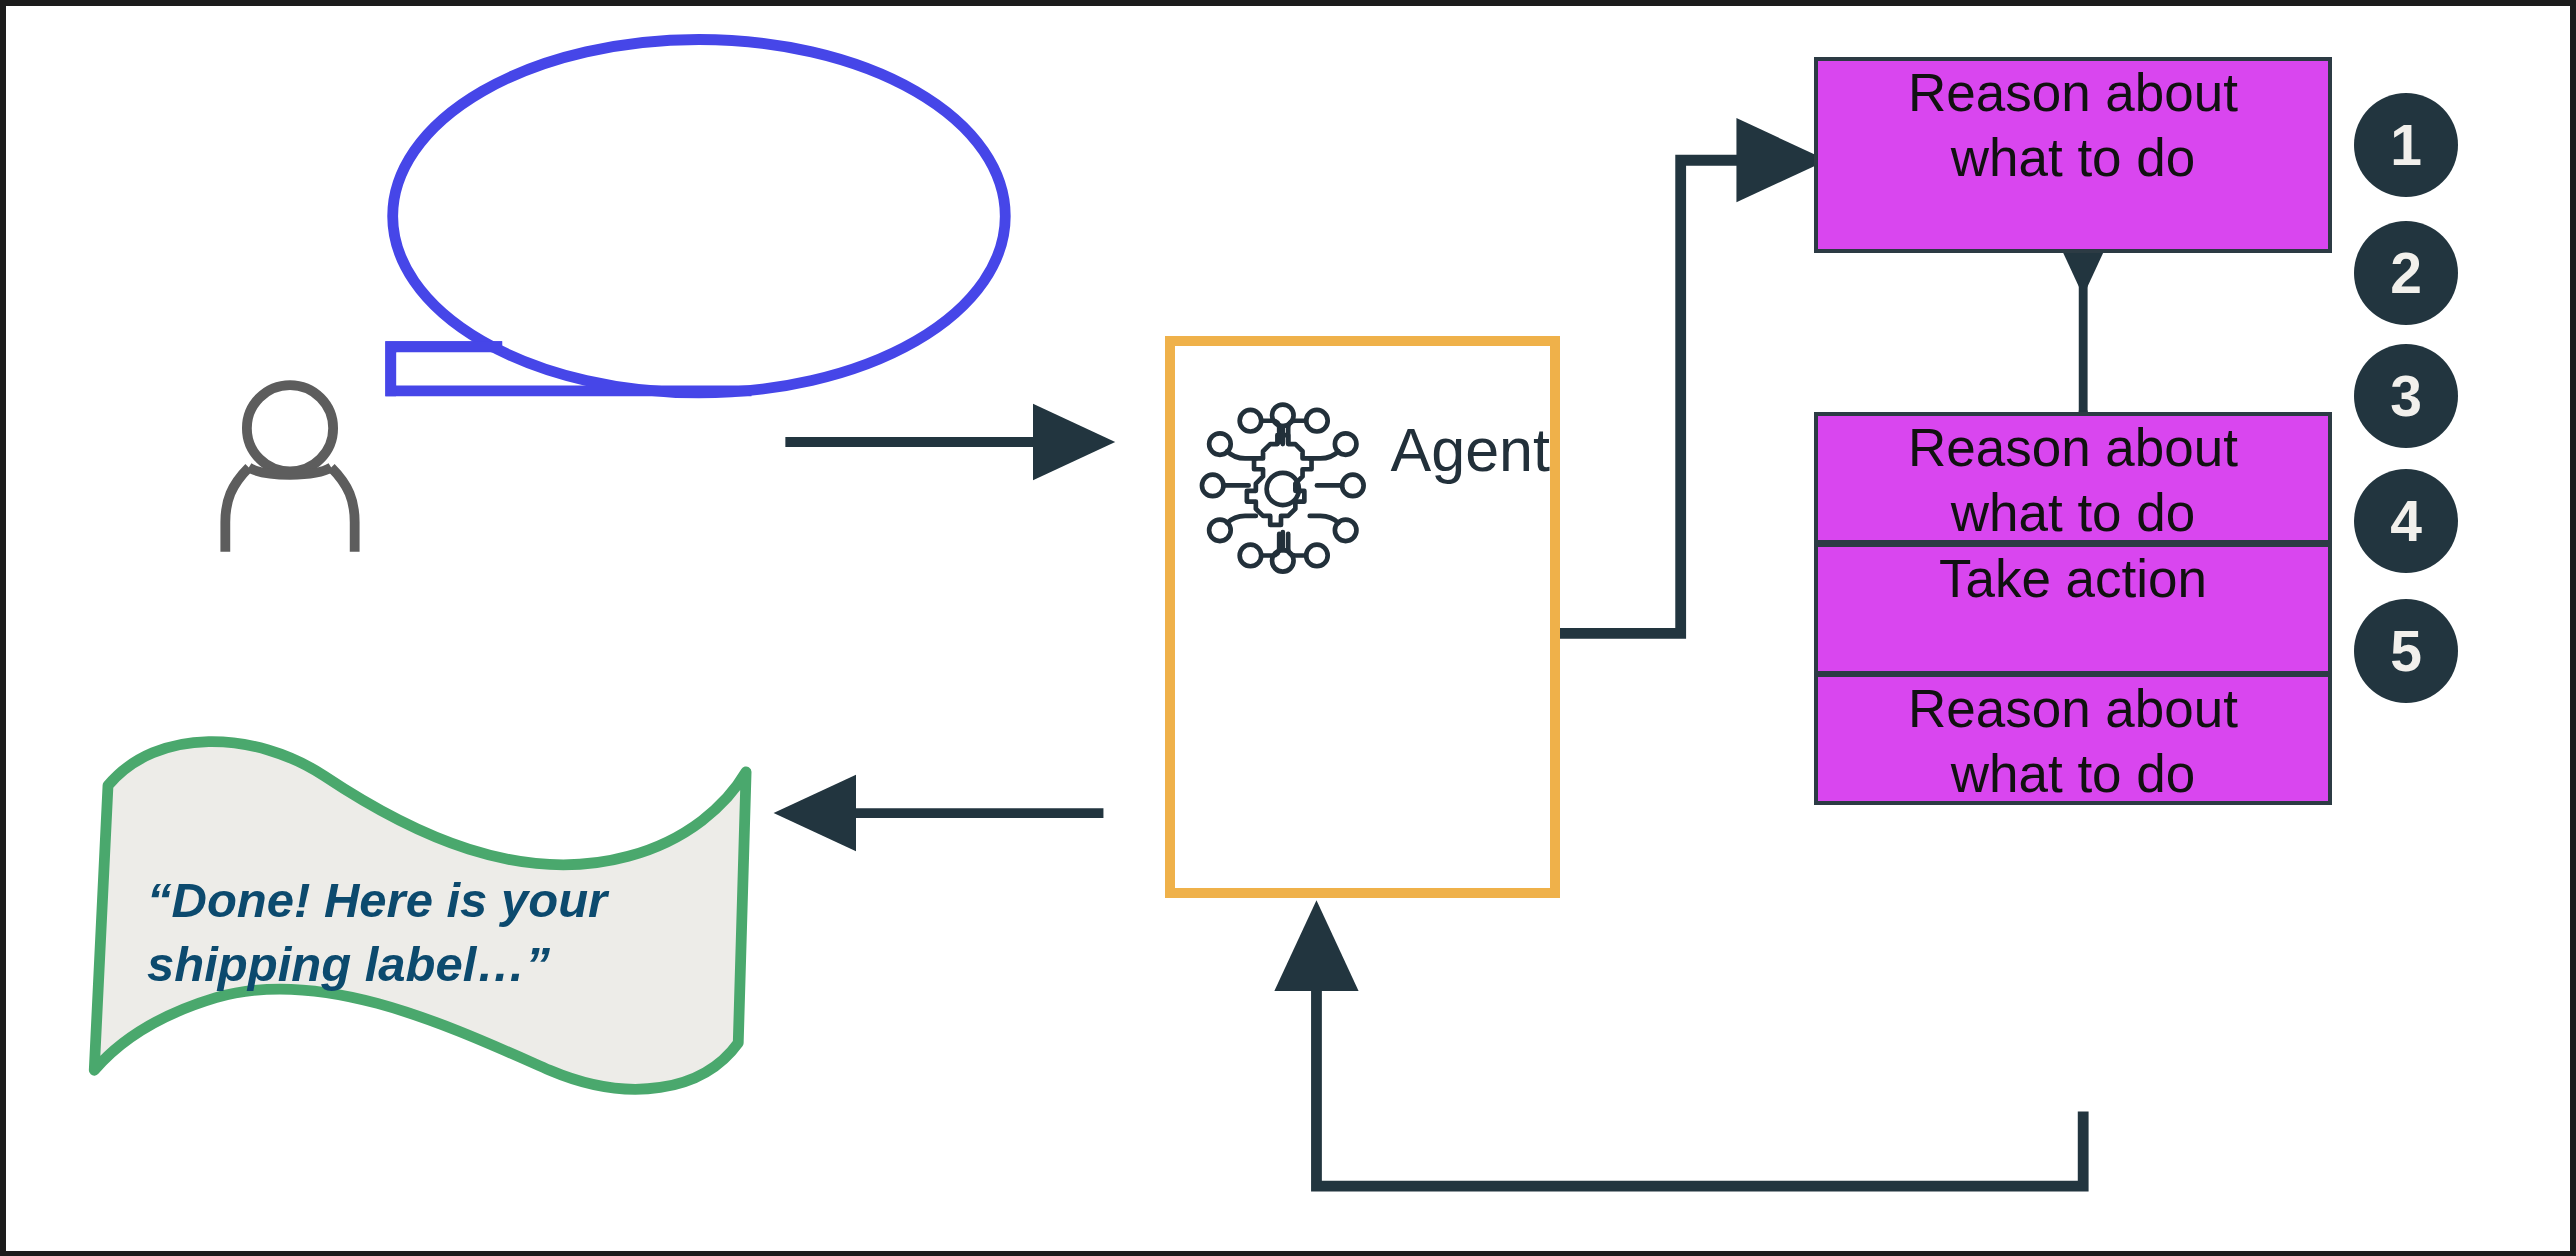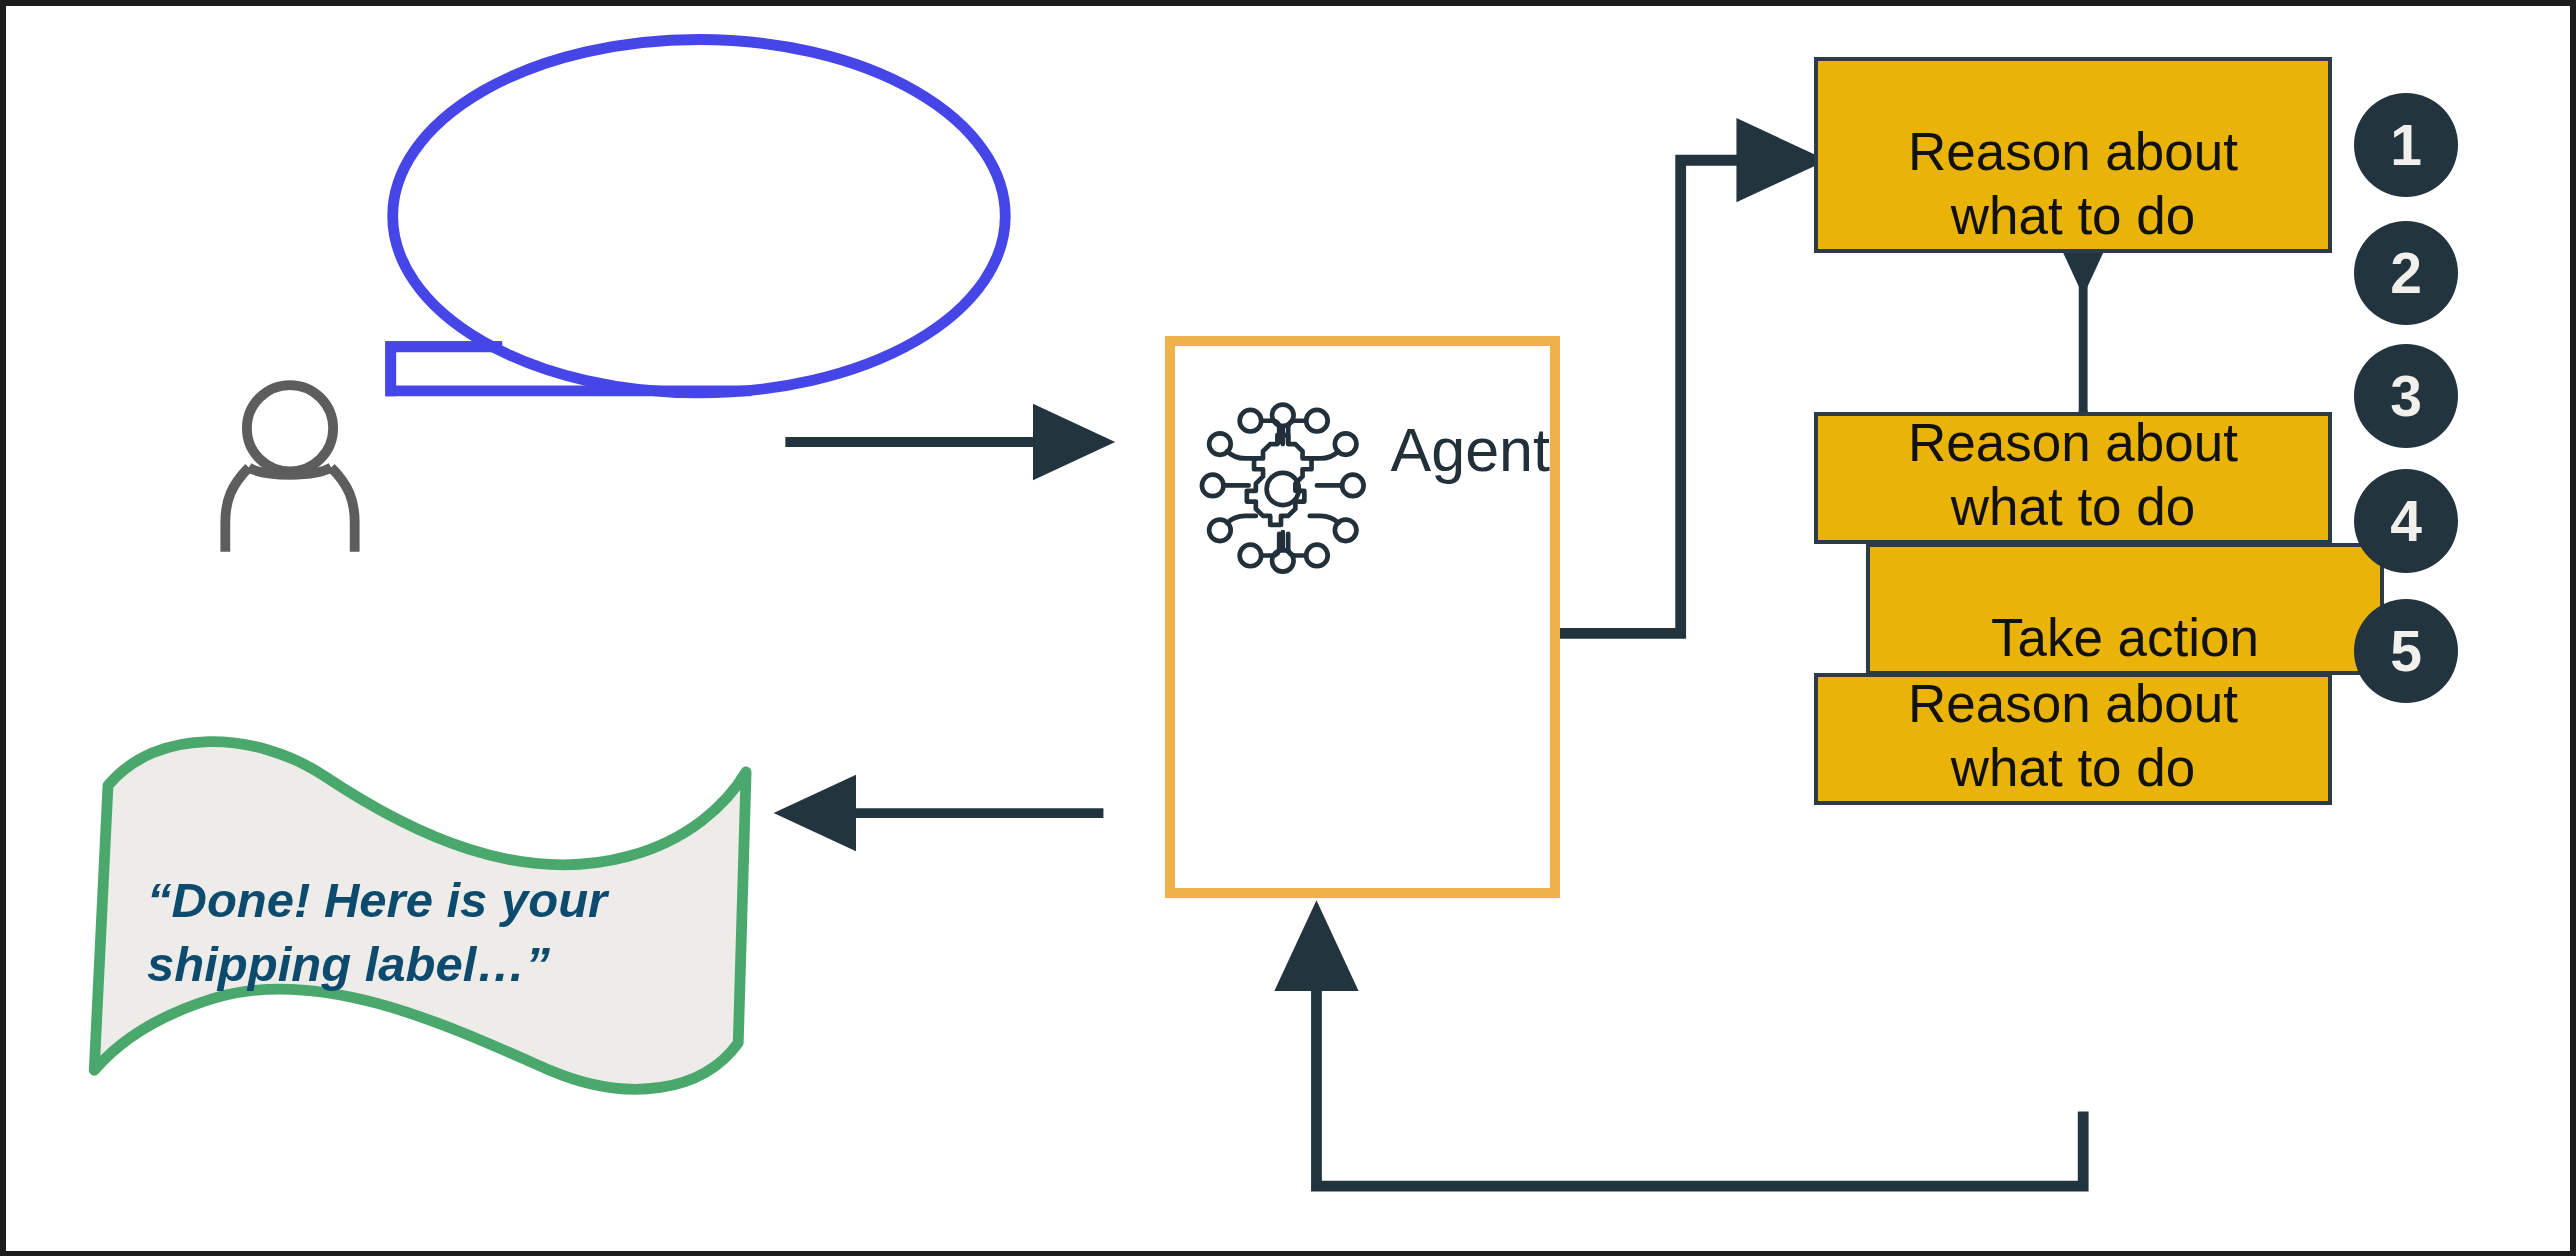--- a/index.html
+++ b/index.html
@@ -113,23 +113,23 @@
     color: #22303a;
     margin-top: 69px;
   }
 
   
   .step-box {
     position: absolute;
     box-sizing: border-box;
     width: 518px;
     border: 4.9px solid #2c3b44;
-    background: #eab308;
-    display: flex;
-    align-items: flex-end;
+    background: #d946ef;
+    display: flex;
+    align-items: flex-start;
     justify-content: center;
     text-align: center;
   }
   .step-label {
     font-size: 53px;
     line-height: 1.22;
     color: #111111;
     white-space: pre-line;
   }
   .step-badge {
@@ -273,21 +273,21 @@
   </div>
 
   <div class="step-box" style="left:1814px; top:412px; height:132px;">
     <div class="step-label">Reason about
 what to do</div>
   </div>
   <div class="step-badge" style="left:2354px; top:344px;">
     <span>3</span>
   </div>
 
-  <div class="step-box" style="left:1866px; top:543px; height:132px;">
+  <div class="step-box" style="left:1814px; top:543px; height:132px;">
     <div class="step-label">Take action</div>
   </div>
   <div class="step-badge" style="left:2354px; top:469px;">
     <span>4</span>
   </div>
 
   <div class="step-box" style="left:1814px; top:673px; height:132px;">
     <div class="step-label">Reason about
 what to do</div>
   </div>

